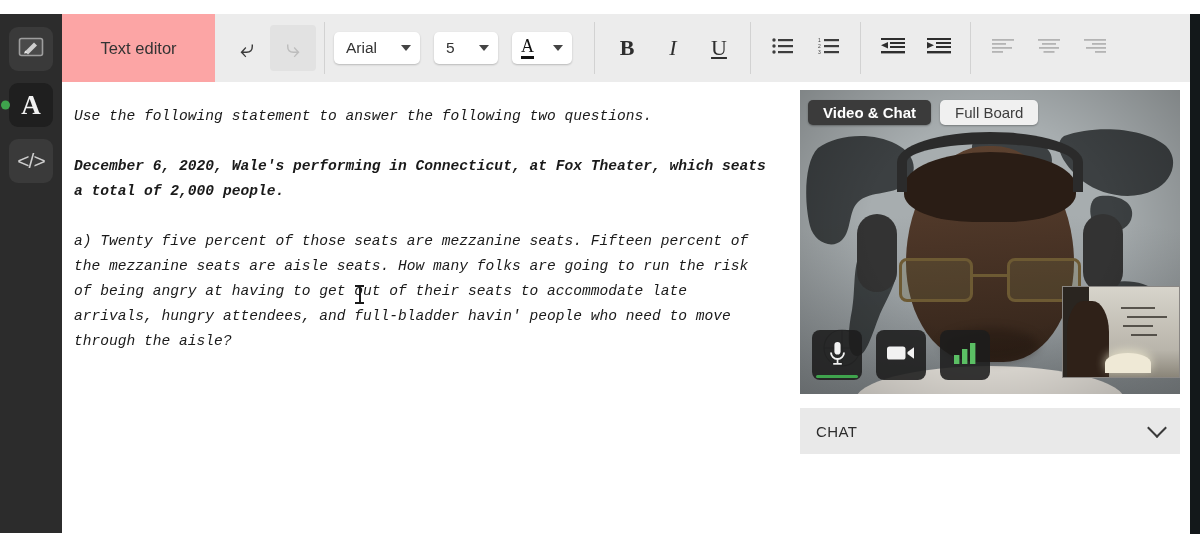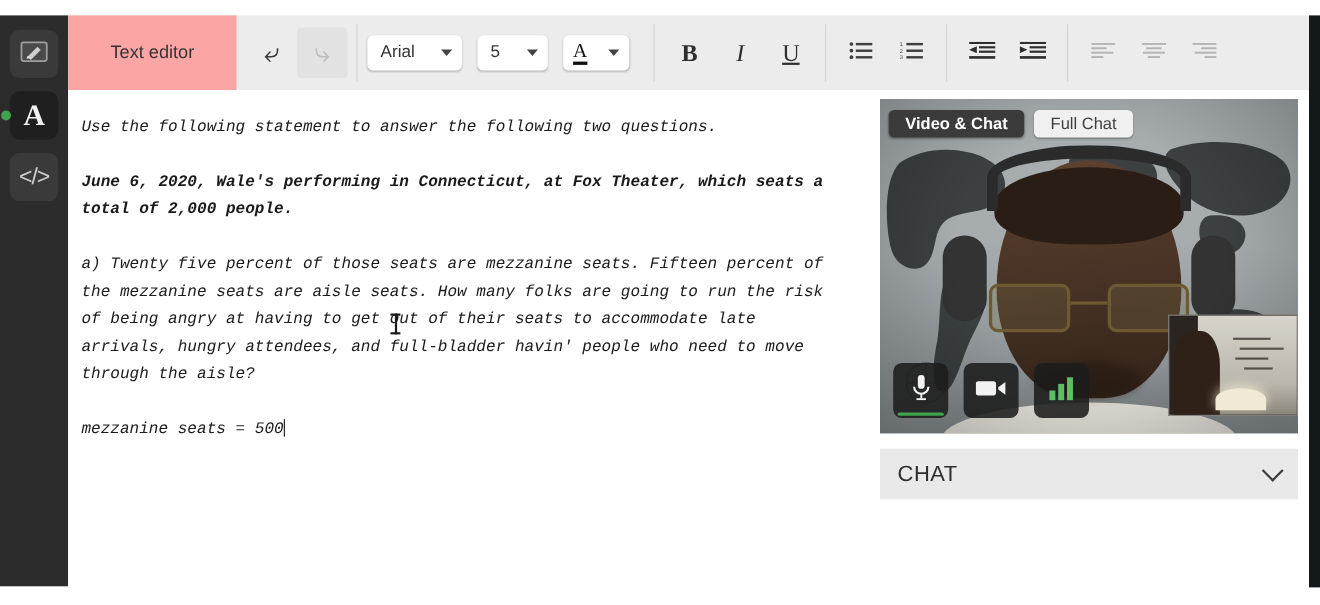--- a/index.html
+++ b/index.html
@@ -436,21 +436,21 @@
     width: 380px;
     height: 46px;
     background: #e9e9e9;
     display: flex;
     align-items: center;
     justify-content: space-between;
     padding: 0 16px;
     cursor: pointer;
   }
   .chatbar .lbl {
-    font-size: 20px;
+    font-size: 15px;
     color: #2e2e2e;
     letter-spacing: 0.4px;
   }
   .chev {
     width: 14px; height: 14px;
     border-right: 2px solid #3a3a3a;
     border-bottom: 2px solid #3a3a3a;
     transform: rotate(45deg);
     margin-top: -6px;
   }
@@ -623,25 +623,24 @@
           </svg>
         </span>
       </div>
     </div>
 
   </div>
 
   <div class="editor">
     <div class="doc-para">Use the following statement to answer the following two questions.</div>
     <div class="doc-gap"></div>
-    <div class="doc-para bold">June 6, 2020, Wale's performing in Connecticut, at Fox Theater, which seats a total of 2,000 people.</div>
+    <div class="doc-para bold">December 6, 2020, Wale's performing in Connecticut, at Fox Theater, which seats a total of 2,000 people.</div>
     <div class="doc-gap"></div>
     <div class="doc-para">a) Twenty five percent of those seats are mezzanine seats. Fifteen percent of the mezzanine seats are aisle seats. How many folks are going to run the risk of being angry at having to get out of their seats to accommodate late arrivals, hungry attendees, and full-bladder havin' people who need to move through the aisle?</div>
     <div class="doc-gap"></div>
-    <div class="doc-line"><span>mezzanine seats = 500</span><span class="caret-bar"></span></div>
     <div class="doc-gap"></div>
   </div>
 
   <div class="mouse-ibeam">
       <span></span>
     </div>
 
   <div class="rightpanel">
 
     <div class="video-frame">
@@ -677,21 +676,21 @@
         </div>
         <div class="hp-band"></div>
         <div class="hp-cup l"></div>
         <div class="hp-cup r"></div>
       </div>
 
       <div class="vid-vignette"></div>
 
       <div class="vid-tabs">
         <div class="vid-tab active">Video &amp; Chat</div>
-        <div class="vid-tab">Full Chat</div>
+        <div class="vid-tab">Full Board</div>
       </div>
 
       <div class="vid-controls">
         <div class="ctrl-btn">
           <span>
             <svg width="17" height="25" viewBox="0 0 17 25">
               <rect x="5.4" y="1" width="6.2" height="12.5" rx="3.1" fill="#f2f2f2"></rect>
               <path d="M2 11.5 a6.5 6.5 0 0 0 13 0" stroke="#f2f2f2" stroke-width="1.9" fill="none"></path>
               <rect x="7.7" y="18" width="1.7" height="4.2" fill="#f2f2f2"></rect>
               <rect x="4.2" y="22" width="8.6" height="1.7" fill="#f2f2f2"></rect>

